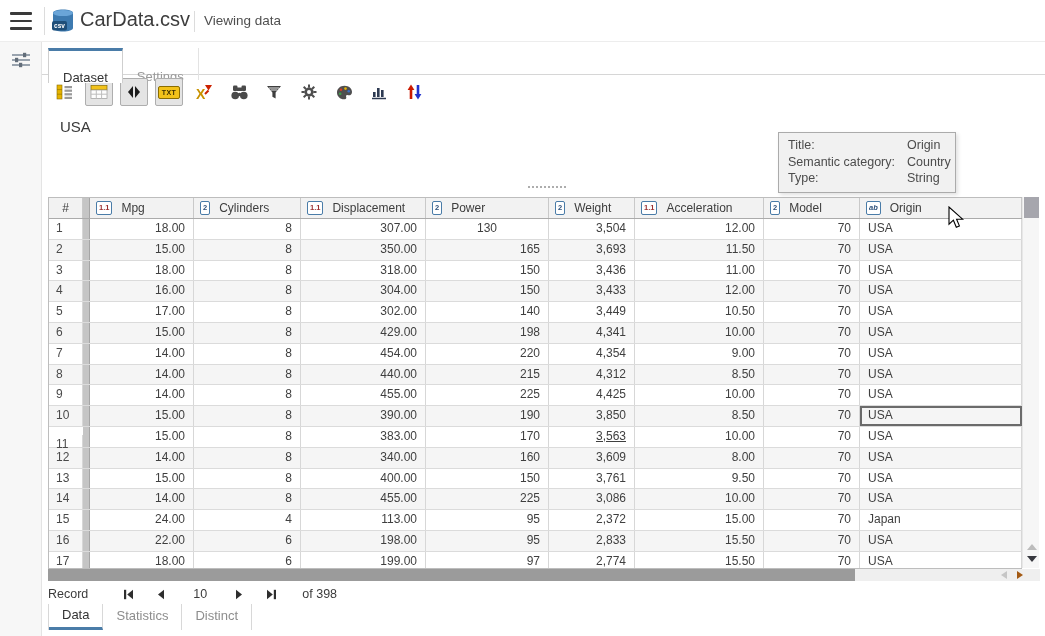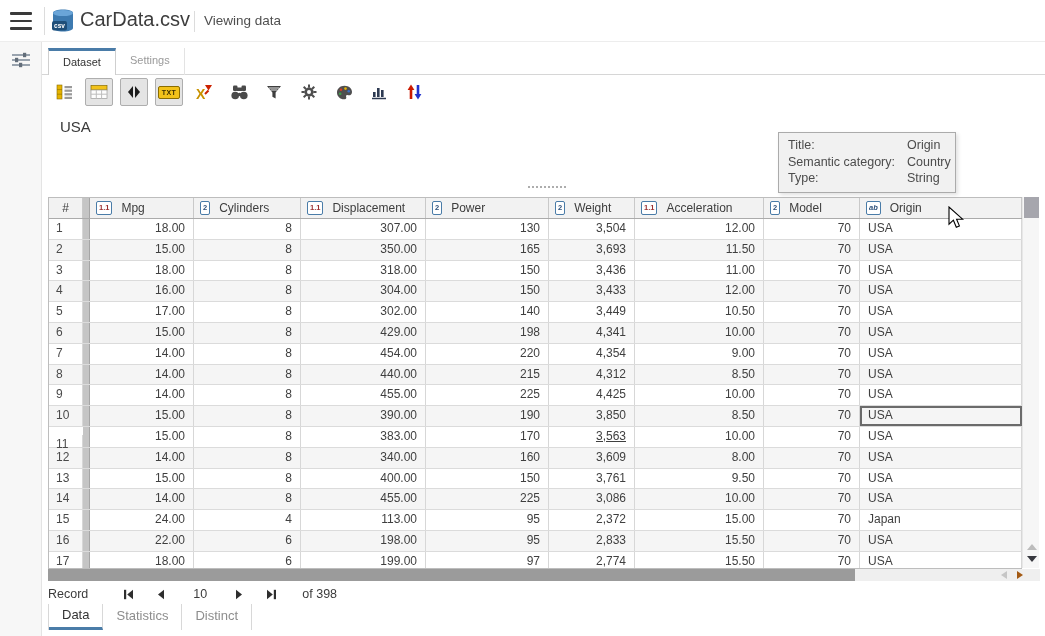--- a/index.html
+++ b/index.html
@@ -18,21 +18,21 @@
   .hdr-divider2 { position:absolute; left:194px; top:11px; width:1px; height:21px; background:#dcdcdc; }
   .app-subtitle { position:absolute; left:204px; top:13px; font-size:13.5px; color:#4f4f4f; }
   
   .left-sidebar { position:absolute; left:0; top:42px; width:42px; height:594px; background:#f7f7f7; border-right:1px solid #e4e4e4; }
   .sidebar-btn { position:absolute; left:11px; top:10px; cursor:pointer; }
   
   .main { position:absolute; left:42px; top:42px; width:1003px; height:594px; background:#fff; }
   
   .tabbar-line { position:absolute; left:0; top:32px; width:1003px; height:1px; background:#d6d6d6; }
   .tabbar { position:absolute; left:6px; top:6px; height:27px; display:flex; }
-  .tab { height:27px; padding:0 14px; font-size:11px; line-height:25px; color:#9a9a9a; background:transparent; cursor:pointer; }
+  .tab { height:27px; padding:16px 14px; font-size:13px; line-height:25px; color:#9a9a9a; background:transparent; cursor:pointer; }
   .tab.active { color:#333; background:#fff; border:1px solid #cfcfcf; border-top:3px solid #4a7ca8; border-bottom:none; position:relative; z-index:2; line-height:22px; }
   .tab.plain { border-right:1px solid #e3e3e3; }
   
   .toolbar { position:absolute; left:8px; top:34px; height:32px; display:flex; align-items:center; gap:7px; }
   .tbtn { min-width:28px; height:28px; display:flex; align-items:center; justify-content:center; border:1px solid transparent; border-radius:2px; cursor:pointer; }
   .tbtn.pressed { background:#e4e4e4; border-color:#aeaeae; }
   .txt-badge { background:#f2c21a; border:1px solid #8a6d00; color:#3a2e00; font-size:7px; font-weight:bold; padding:2px 3px; border-radius:2px; letter-spacing:.5px; }
   
   .value-panel { position:absolute; left:0; top:66px; width:1003px; height:88px; background:#fff; }
   .cell-value { position:absolute; left:18px; top:10px; font-size:15px; color:#3a3a3a; }
@@ -279,21 +279,21 @@
             <span>Origin</span>
           </div>
         </div>
       <div id="grid-body">
           <div class="grow">
             <div class="gcell left rownum" style="width: 34px;">1</div>
             <div class="gcell left mkr" style="width: 7px;"></div>
             <div class="gcell right" style="width: 104px;">18.00</div>
             <div class="gcell right" style="width: 107px;">8</div>
             <div class="gcell right" style="width: 125px;">307.00</div>
-            <div class="gcell right" style="width: 123px;">130</div>
+            <div class="gcell right" style="width: 123px; text-align: center;">130</div>
             <div class="gcell right" style="width: 86px;">3,504</div>
             <div class="gcell right" style="width: 129px;">12.00</div>
             <div class="gcell right" style="width: 96px;">70</div>
             <div class="gcell left" style="width: 162px;">USA</div>
           </div>
           <div class="grow shade">
             <div class="gcell left rownum" style="width: 34px;">2</div>
             <div class="gcell left mkr" style="width: 7px;"></div>
             <div class="gcell right" style="width: 104px;">15.00</div>
             <div class="gcell right" style="width: 107px;">8</div>

